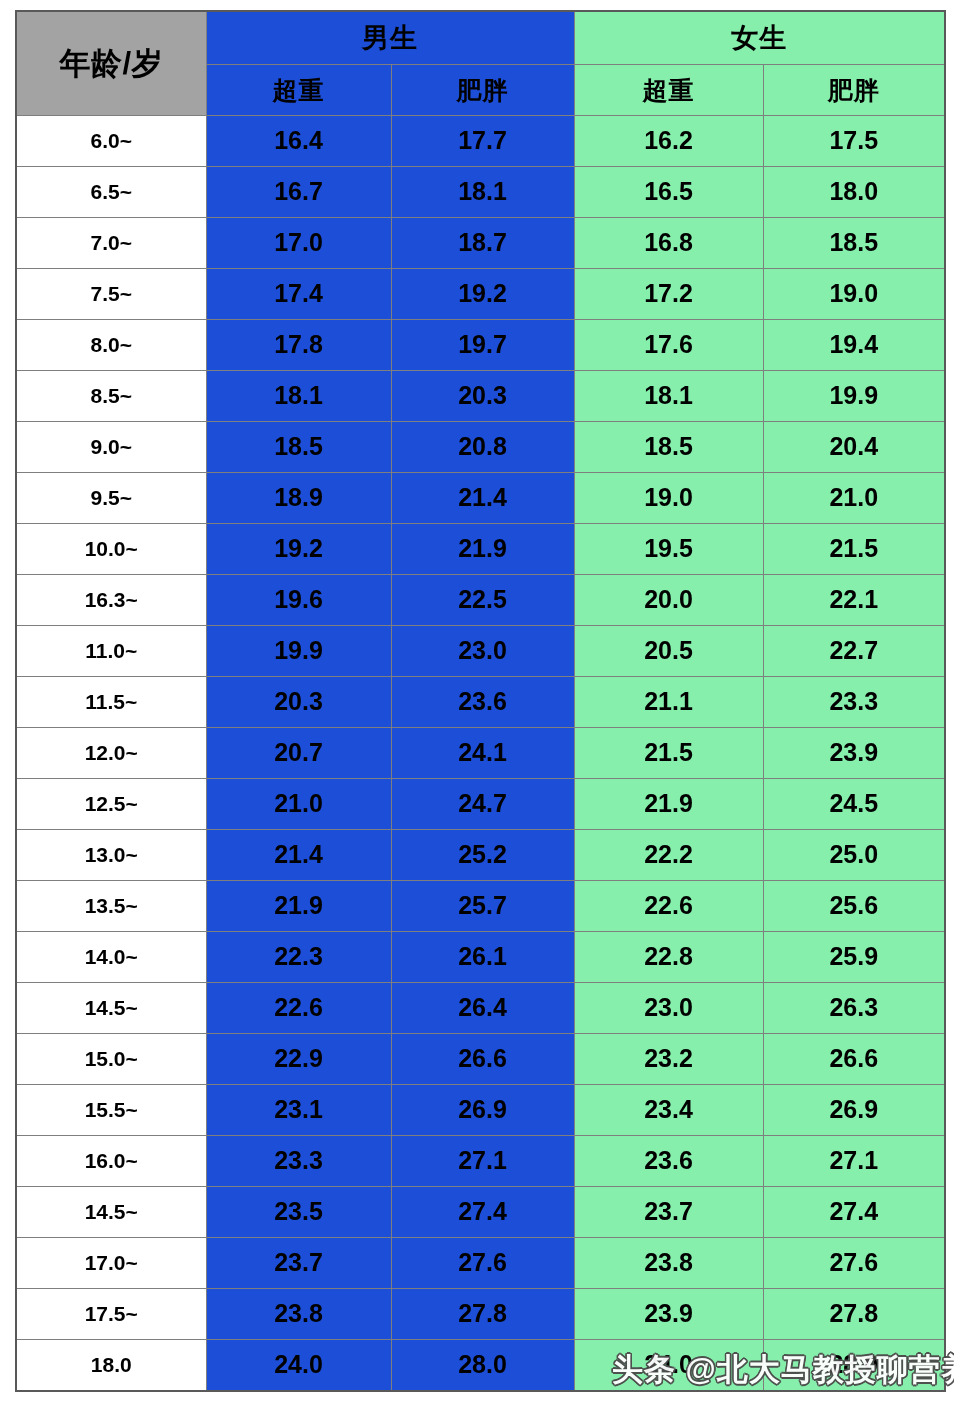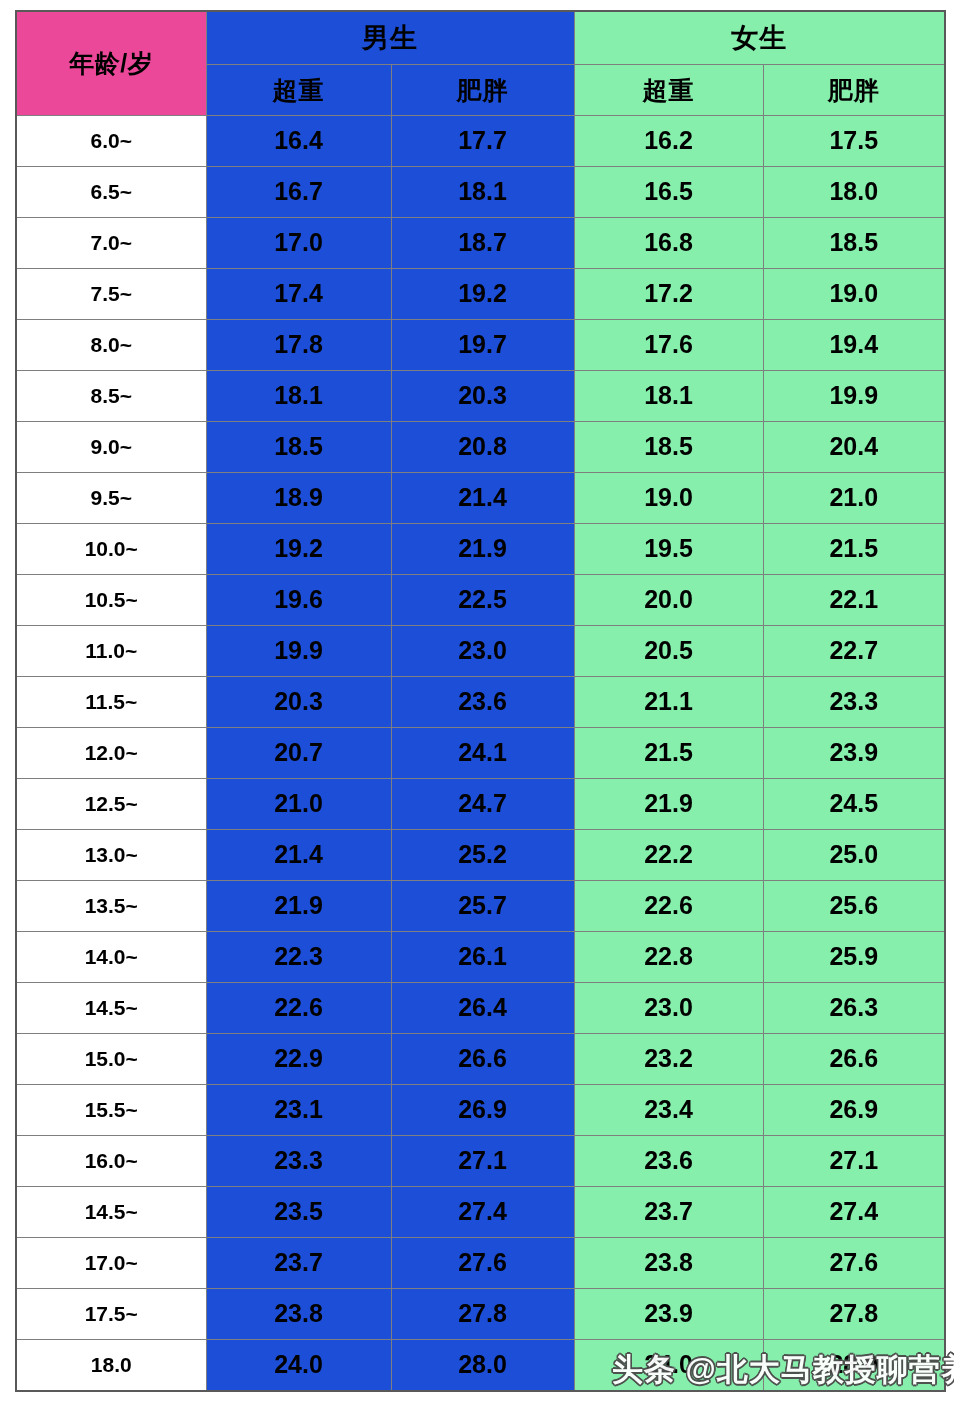--- a/index.html
+++ b/index.html
@@ -43,22 +43,22 @@
     vertical-align: middle;
     padding: 0;
     font-weight: bold;
     color: #000000;
   }
 
   
   table.bmi { border: 2px solid #595959; }
 
   th.age-head {
-    font-size: 25px;
-    background: #ec4899;
+    font-size: 31px;
+    background: #a3a3a3;
     letter-spacing: 0.5px;
   }
 
   th.grp-head {
     font-size: 27px;
     height: 52px;
     letter-spacing: 1px;
   }
 
   th.sub-head {
@@ -197,21 +197,21 @@
           <td class="val girl-bg">21.0</td>
         </tr>
         <tr>
           <td class="age-cell white-bg">10.0~</td>
           <td class="val boy-bg">19.2</td>
           <td class="val boy-bg">21.9</td>
           <td class="val girl-bg">19.5</td>
           <td class="val girl-bg">21.5</td>
         </tr>
         <tr>
-          <td class="age-cell white-bg">10.5~</td>
+          <td class="age-cell white-bg">16.3~</td>
           <td class="val boy-bg">19.6</td>
           <td class="val boy-bg">22.5</td>
           <td class="val girl-bg">20.0</td>
           <td class="val girl-bg">22.1</td>
         </tr>
         <tr>
           <td class="age-cell white-bg">11.0~</td>
           <td class="val boy-bg">19.9</td>
           <td class="val boy-bg">23.0</td>
           <td class="val girl-bg">20.5</td>

